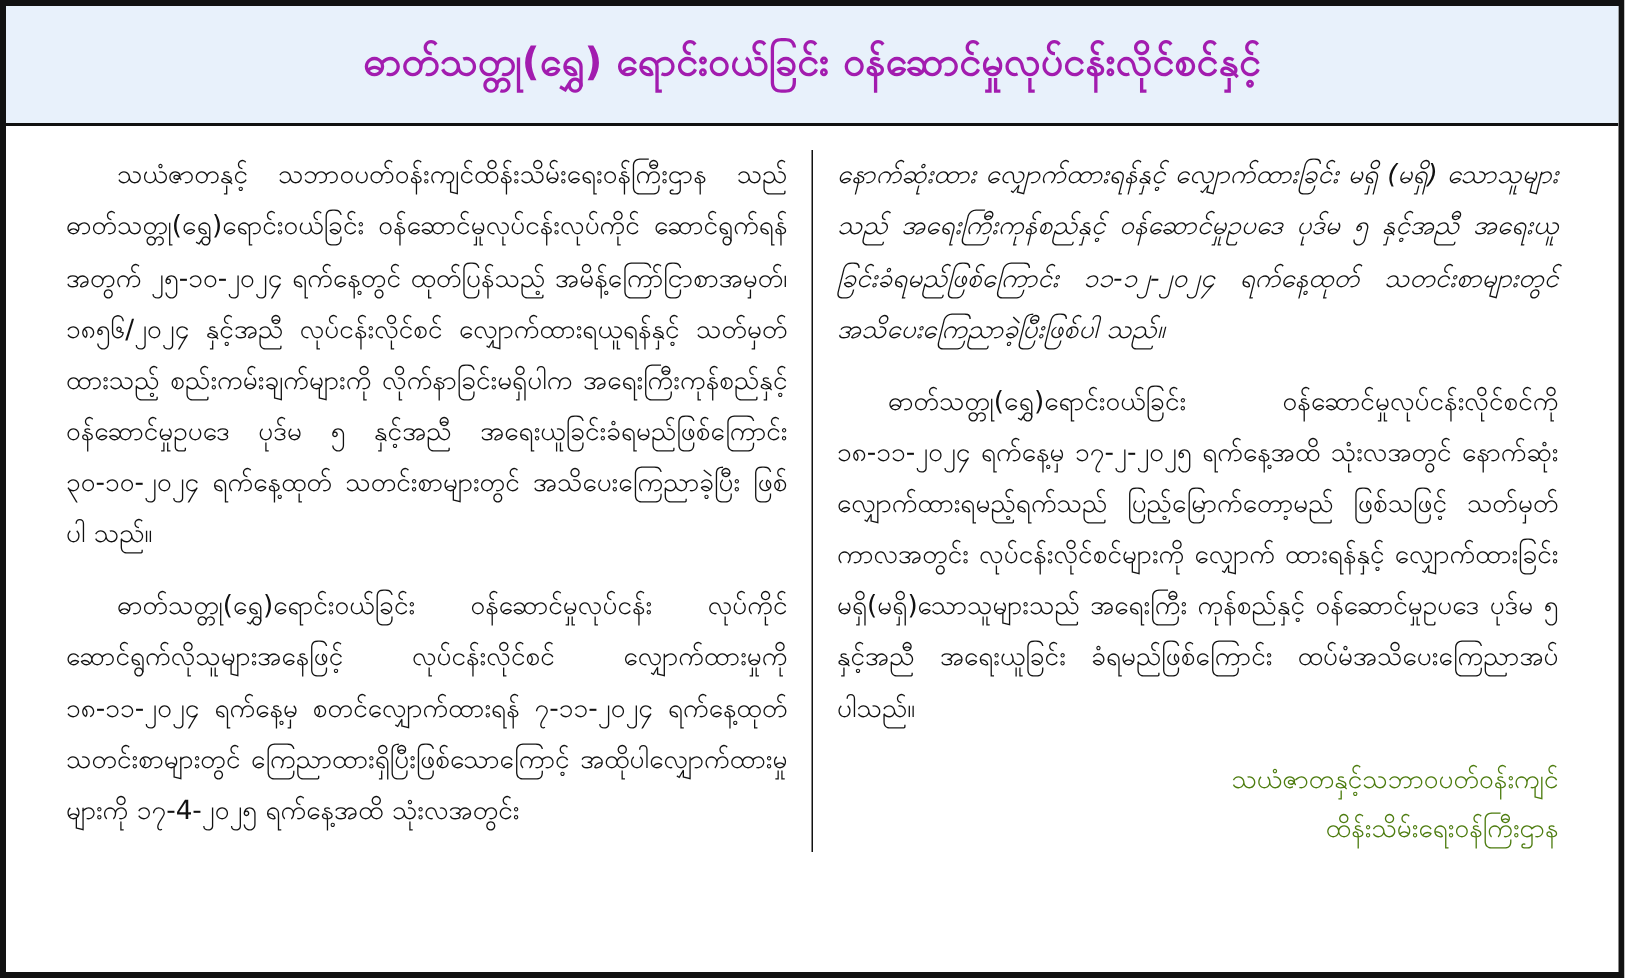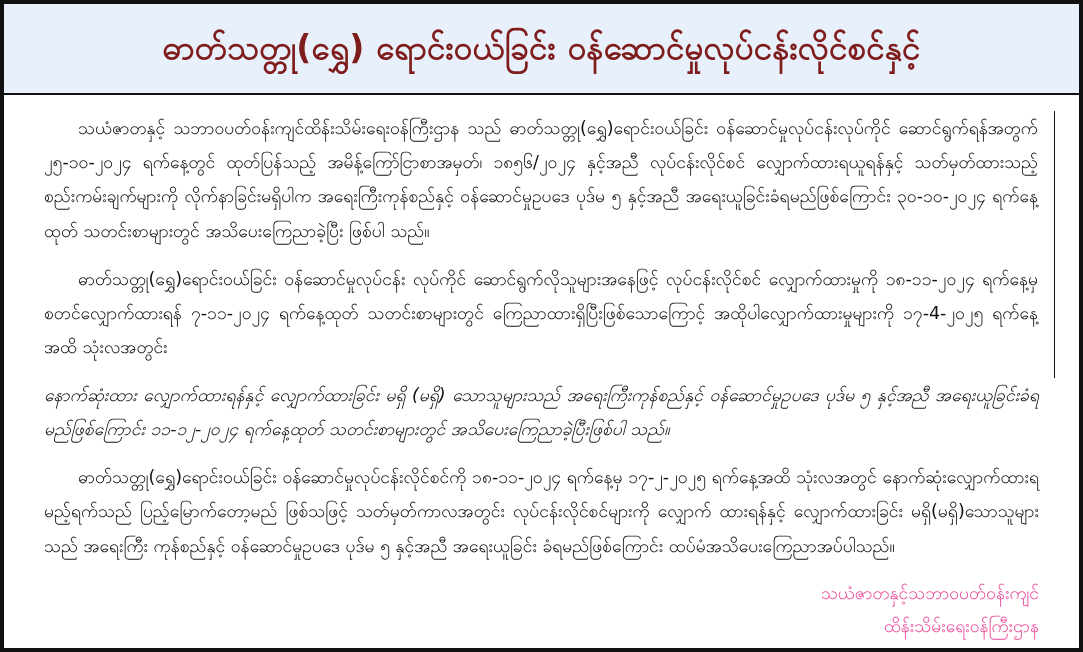--- a/index.html
+++ b/index.html
@@ -22,29 +22,29 @@
     padding: 0;
     overflow: hidden;
   }
   .headline {
     background: #e8f1fb;
     padding: 18px 40px 20px 40px;
     border-bottom: 2px solid #111111;
   }
   .headline-line {
     text-align: center;
-    font-size: 33px;
+    font-size: 26px;
     font-weight: bold;
-    color: #7f1d1d;
+    color: #a21caf;
     line-height: 1.55;
     letter-spacing: 0.2px;
   }
   .columns {
     display: flex;
-    flex-direction: column;
+    flex-direction: row;
     padding: 16px 24px 10px 24px;
     height: calc(652px - 8px - 150px);
   }
   .col {
     flex: 1 1 0;
     padding: 0 16px;
     font-size: 17.5px;
     line-height: 1.95;
     color: #111111;
   }
@@ -61,21 +61,21 @@
     text-indent: 0;
     font-style: italic;
   }
   .signature {
     margin-top: 10px;
     text-align: right;
   }
   .signature div {
     font-size: 17.5px;
     line-height: 1.9;
-    color: #ec4899;
+    color: #4d7c0f;
   }
 </style>
 </head>
 <body>
 
 <div class="page">
 
   <div class="headline">
     <div class="headline-line">ဓာတ်သတ္တု(ရွှေ) ရောင်းဝယ်ခြင်း ဝန်ဆောင်မှုလုပ်ငန်းလိုင်စင်နှင့်</div>
   </div>

